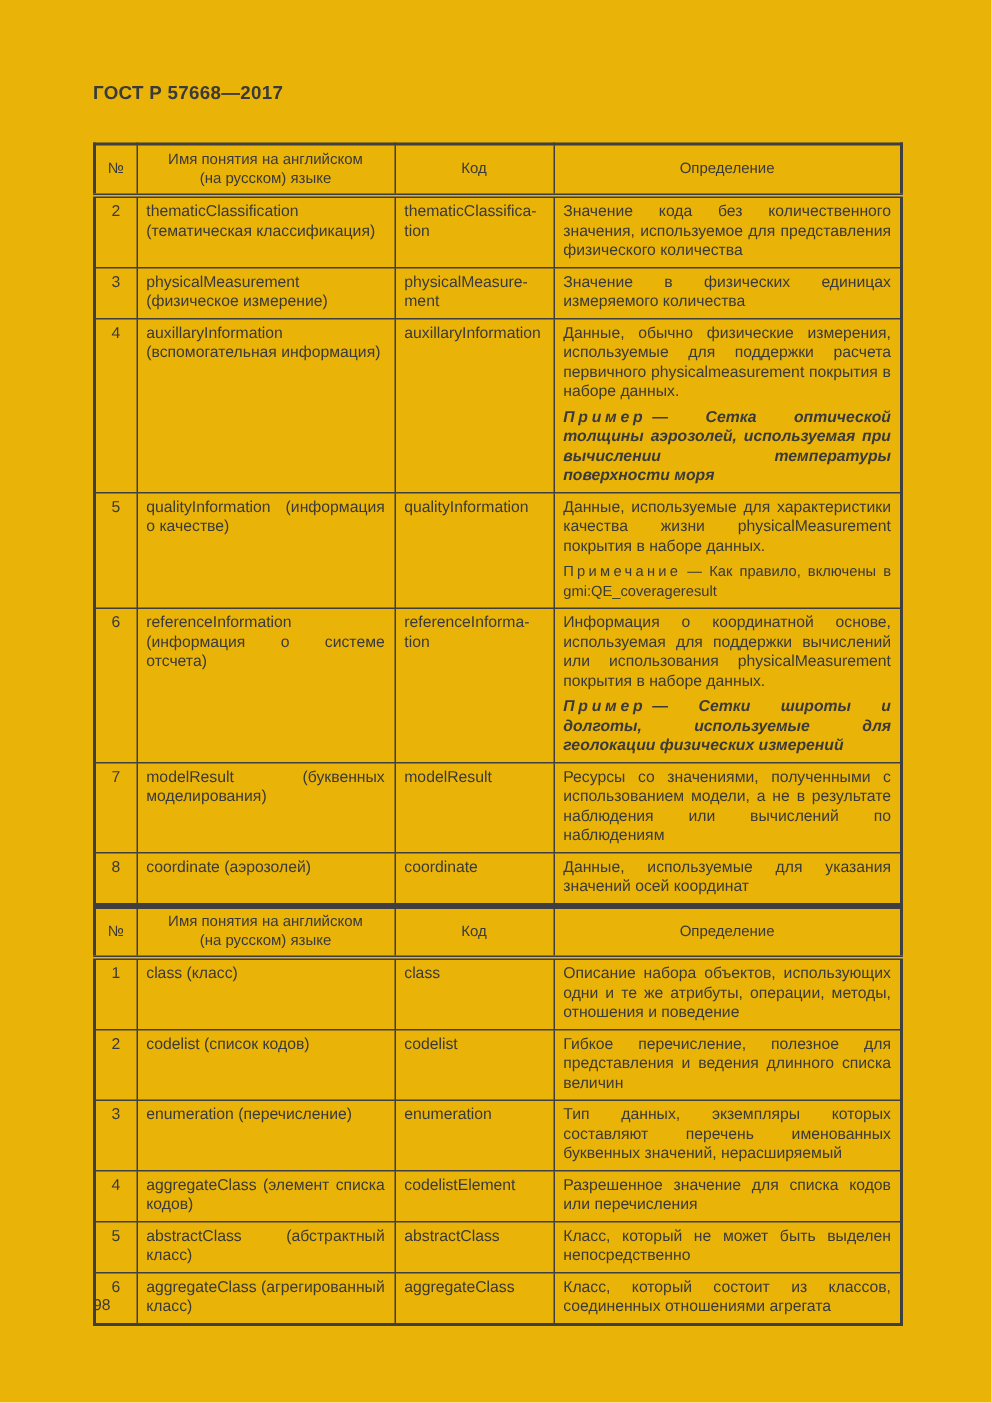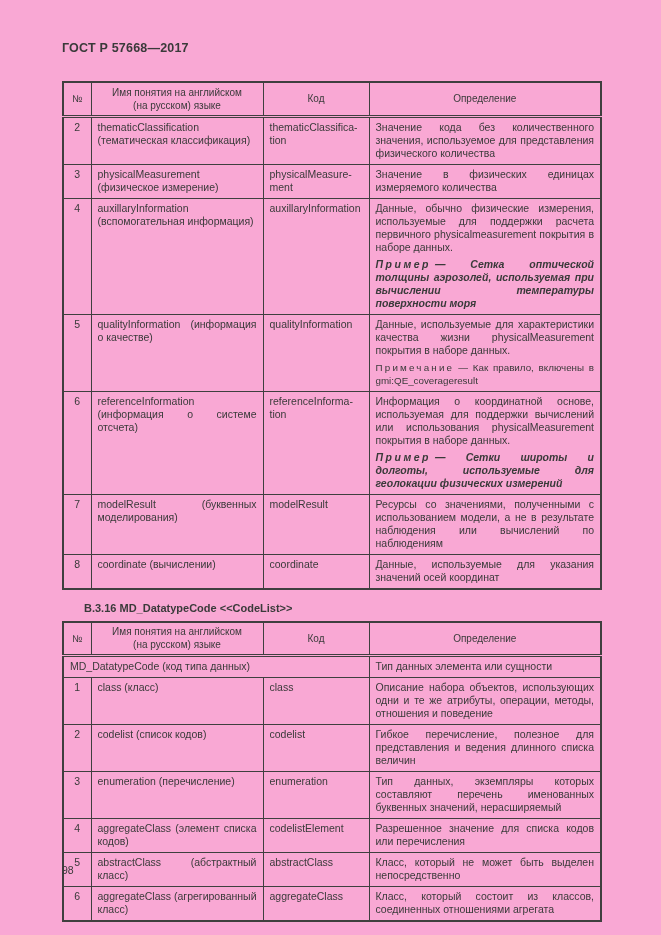--- a/index.html
+++ b/index.html
@@ -1,25 +1,25 @@
 <!DOCTYPE html>
 <html lang="ru"><head>
 <meta charset="utf-8">
 <style>
   html, body { margin: 0; padding: 0; background: #ffffff; }
   .page {
     position: relative;
     width: 661px;
     height: 935px;
-    background: #f9a8d4;
+    background: #eab308;
     font-family: "Liberation Sans", "DejaVu Sans", sans-serif;
     color: #3a3a3a;
     overflow: hidden;
     box-sizing: border-box;
-    padding: 41px 0 0 62px;
+    padding: 55px 0 0 62px;
   }
   .doc-header {
     font-size: 12.5px;
     font-weight: bold;
     margin-bottom: 26px;
     letter-spacing: 0.2px;
   }
   .table-caption {
     font-style: italic;
     font-size: 10.5px;
@@ -154,51 +154,46 @@
         </td>
       </tr>
       <tr>
         <td class="c-num">7</td>
         <td class="c-name">modelResult (буквенных моделирования)</td>
         <td class="c-code">modelResult</td>
         <td class="c-def">Ресурсы со значениями, полученными с использованием модели, а не в результате наблюдения или вычислений по наблюдениям</td>
       </tr>
       <tr>
         <td class="c-num">8</td>
-        <td class="c-name">coordinate (вычислении)</td>
+        <td class="c-name">coordinate (аэрозолей)</td>
         <td class="c-code">coordinate</td>
         <td class="c-def">Данные, используемые для указания значений осей координат</td>
       </tr>
     </tbody>
   </table>
 
-  <div class="section-heading">В.3.16 MD_DatatypeCode &lt;&lt;CodeList&gt;&gt;</div>
 
   <table class="gost">
     <colgroup>
       <col style="width:28px">
         <col style="width:172px">
         <col style="width:106px">
         <col style="width:232px">
     </colgroup>
     <thead>
       <tr>
         <th>№</th>
         <th class="th-name">Имя понятия на английском
 (на русском) языке</th>
         <th>Код</th>
         <th>Определение</th>
       </tr>
     </thead>
     <tbody>
       <tr>
-        <td class="c-span" colspan="3">MD_DatatypeCode (код типа данных)</td>
-        <td class="c-def">Тип данных элемента или сущности</td>
-      </tr>
-      <tr>
         <td class="c-num">1</td>
         <td class="c-name">class (класс)</td>
         <td class="c-code">class</td>
         <td class="c-def">Описание набора объектов, использующих одни и те же атрибуты, операции, методы, отношения и поведение</td>
       </tr>
       <tr>
         <td class="c-num">2</td>
         <td class="c-name">codelist (список кодов)</td>
         <td class="c-code">codelist</td>
         <td class="c-def">Гибкое перечисление, полезное для представления и ведения длинного списка величин</td>

